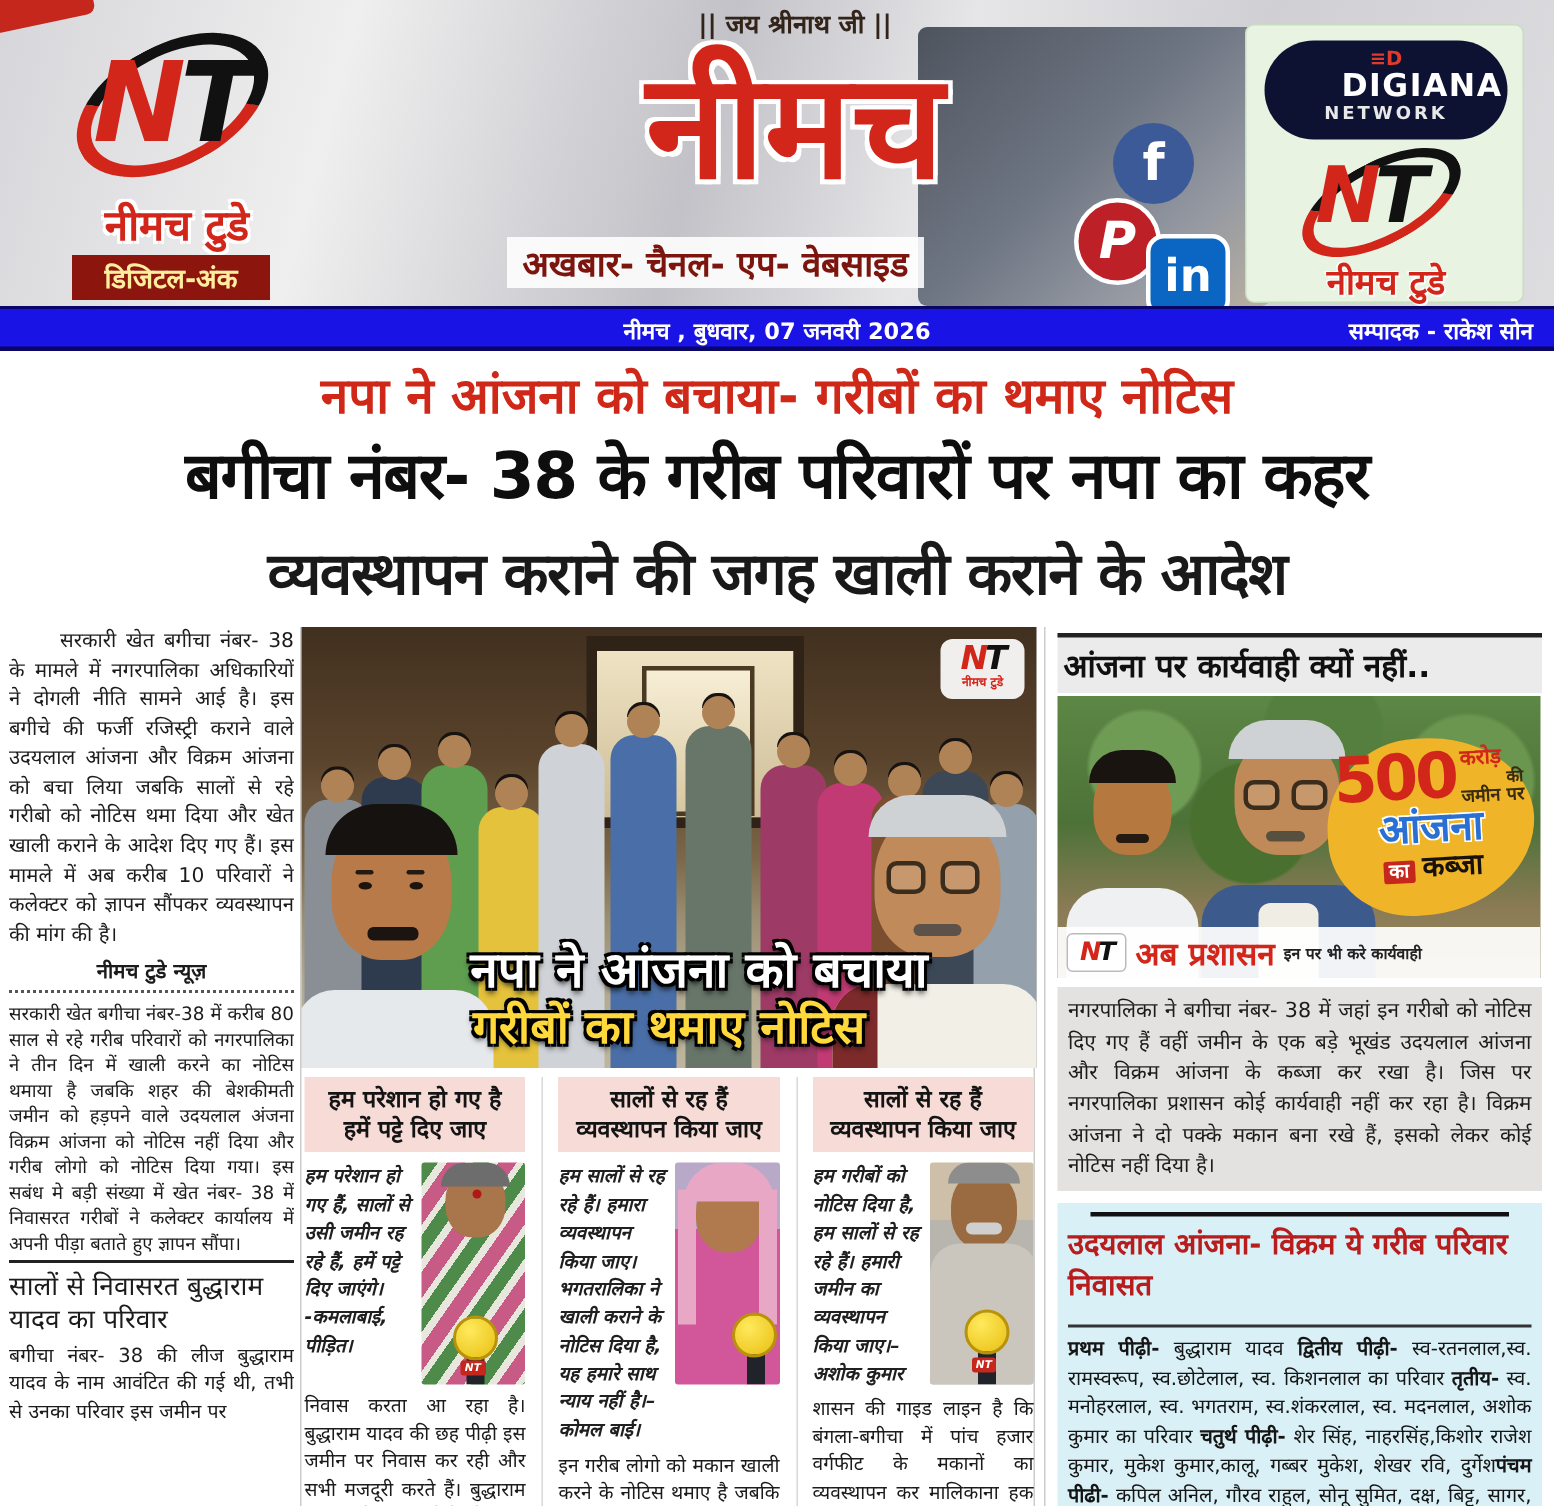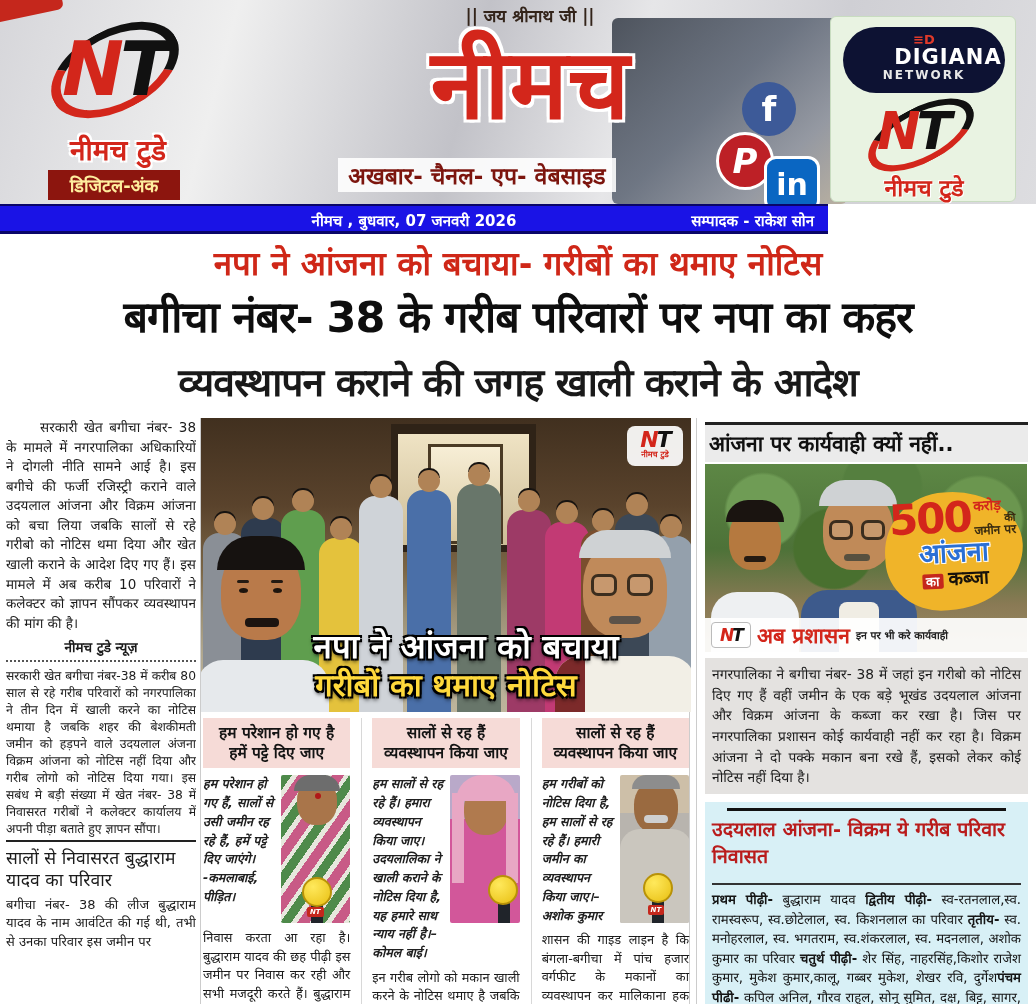--- a/index.html
+++ b/index.html
@@ -53,21 +53,21 @@
   .digiana-oval .dmark { color:#e03a2a; font-weight:800; font-size:13px; line-height:1; }
   .digiana-oval .dname { font-weight:800; font-size:21px; letter-spacing:1px; line-height:1.05;margin-left:48px; }
   .digiana-oval .dnet { font-weight:700; font-size:12px; letter-spacing:2px; line-height:1.2; color:#e8e8e8; }
   .logo-right-nt { position:absolute; left:10px; top:80px; width:166px; height:100px; }
   .logo-right-nt .nt-ring { left:22px; top:0px; width:116px; height:76px; border-width:8px; }
   .logo-right-nt .nt-letters { left:36px; top:4px; font-size:52px; }
   .logo-right-nt .logo-name { position:absolute; left:0; top:74px; width:166px; text-align:center;
     color:#d3261b; font-weight:800; font-size:23px; text-shadow:-1px -1px 0 #fff,1px 1px 0 #fff; }
 
   
-  .datebar { position:absolute; left:0; top:204px; width:828px; height:30px; background:#1a13e6;
+  .datebar { position:absolute; left:0; top:204px; width:1036px; height:30px; background:#1a13e6;
     border-top:2px solid #0a0668; border-bottom:3px solid #0a0668; color:#fff; }
   .datebar .center { position:absolute; left:0; width:100%; text-align:center; top:4px; font-weight:800; font-size:15px; }
   .datebar .right { position:absolute; right:14px; top:4px; font-weight:800; font-size:15px; }
 
   
   .kicker { position:absolute; left:0; top:240px; width:1036px; text-align:center;
     color:#cf2718; font-weight:800; font-size:33px; white-space:nowrap; }
   .headline-main { position:absolute; left:0; top:286px; width:1036px; text-align:center;
     color:#0e0e0e; font-weight:800; font-size:43px; white-space:nowrap; letter-spacing:-1px; }
   .headline-sub { position:absolute; left:0; top:354px; width:1036px; text-align:center;
@@ -326,21 +326,21 @@
           </div>
           <div class="iv-body">निवास करता आ रहा है। बुद्धाराम यादव की छह पीढ़ी इस जमीन पर निवास कर रही और सभी मजदूरी करते हैं। बुद्धाराम यादव की छह पीढ़ी के 10 परिवार के करीब 100 लोग रह रहे हैं। नगरपालिका अधिकारियों ने</div>
         </div>
 
         <div class="ivcol">
           <div class="iv-head">
             <div>सालों से रह हैं</div>
               <div>व्यवस्थापन किया जाए</div>
           </div>
           <div class="iv-row">
-            <div class="iv-quote">हम सालों से रह रहे हैं। हमारा व्यवस्थापन किया जाए। उदयलालिका ने खाली कराने के नोटिस दिया है, यह हमारे साथ न्याय नहीं है।– कोमल बाई।</div>
+            <div class="iv-quote">हम सालों से रह रहे हैं। हमारा व्यवस्थापन किया जाए। भगतरालिका ने खाली कराने के नोटिस दिया है, यह हमारे साथ न्याय नहीं है।– कोमल बाई।</div>
             <div class="iv-photo" style="background:linear-gradient(#b9a9c9 0 30%,#d2579a 30% 100%);">
               <div style="position:absolute;left:14px;top:10px;width:44px;height:50px;border-radius:45%;background:#b07a4e;"></div>
               <div style="position:absolute;left:6px;top:0;width:60px;height:26px;border-radius:26px 26px 0 0;background:#e8a7c4;"></div>
               <div style="position:absolute;left:2px;top:18px;width:12px;height:90px;background:#e8a7c4;"></div>
               <div style="position:absolute;right:2px;top:18px;width:12px;height:90px;background:#e8a7c4;"></div>
               <div class="mic-stem" style="right:10px;bottom:0;"></div>
               <div class="mic" style="right:2px;bottom:18px;"></div>
             </div>
           </div>
           <div class="iv-body">इन गरीब लोगो को मकान खाली करने के नोटिस थमाए है जबकि इनका व्यवस्थापन किया जाना है।</div>

